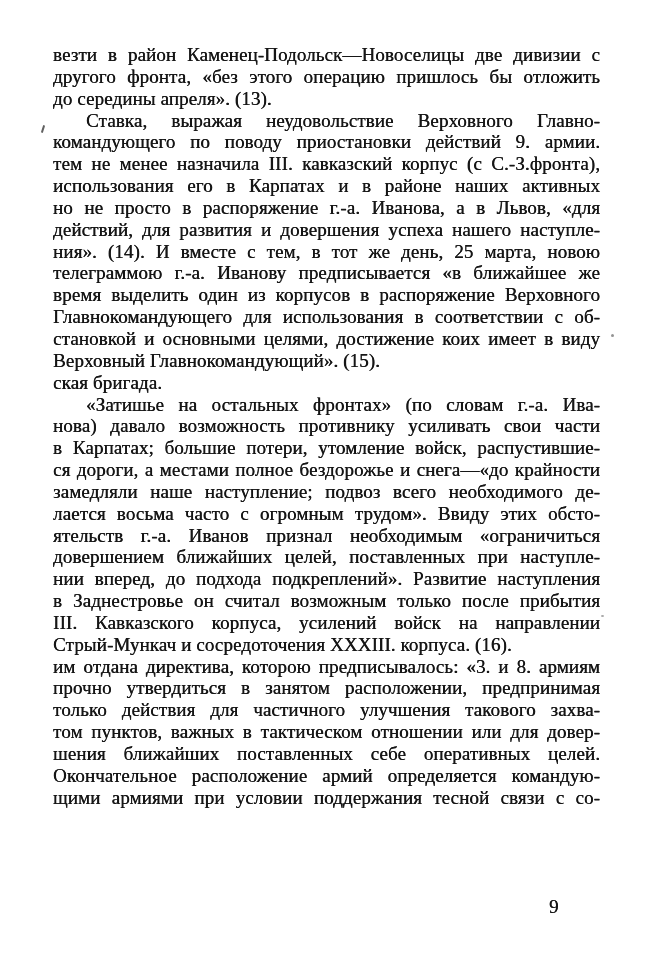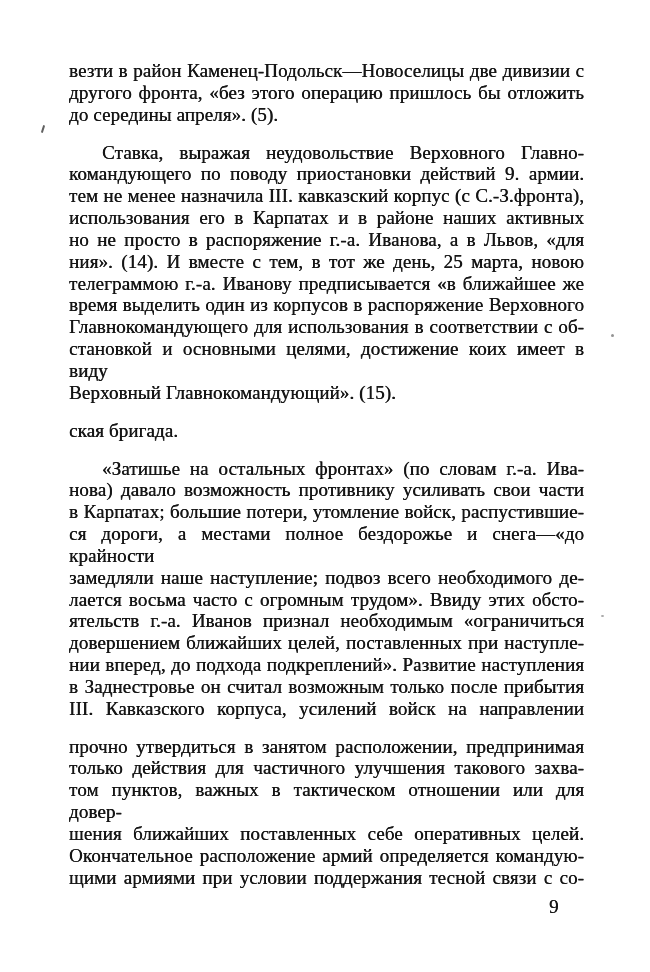--- a/index.html
+++ b/index.html
@@ -15,21 +15,21 @@
     overflow: hidden;
     font-family: "Liberation Serif", "DejaVu Serif", serif;
     color: #161616;
   }
   .page-text {
     position: absolute;
     left: 53px;
     top: 44px;
     width: 547px;
   }
-  .paragraph { margin: 16px; padding: 0; }
+  .paragraph { margin: 0; padding: 0; }
   .line {
     font-size: 19px;
     line-height: 21.85px;
     text-align: justify;
     text-align-last: justify;
     white-space: normal;
     text-shadow: 0.35px 0 0 currentColor;
     letter-spacing: 0.1px;
   }
   .line.last {
@@ -71,28 +71,29 @@
   }
 </style>
 </head>
 <body>
 
 <div class="book-page">
   <div class="page-text">
       <div class="paragraph">
         <div class="line">везти в район Каменец-Подольск—Новоселицы две дивизии с</div>
         <div class="line">другого фронта, «без этого операцию пришлось бы отложить</div>
-        <div class="line last">до середины апреля». (5).</div>
+        <div class="line last">до середины апреля». (13).</div>
       </div>
       <div class="paragraph">
         <div class="line indent">Ставка, выражая неудовольствие Верховного Главно-</div>
         <div class="line">командующего по поводу приостановки действий 9. армии.</div>
         <div class="line">тем не менее назначила III. кавказский корпус (с С.-З.фронта),</div>
         <div class="line">использования его в Карпатах и в районе наших активных</div>
         <div class="line">но не просто в распоряжение г.-а. Иванова, а в Львов, «для</div>
+        <div class="line">действий, для развития и довершения успеха нашего наступле-</div>
         <div class="line">ния». (14). И вместе с тем, в тот же день, 25 марта, новою</div>
         <div class="line">телеграммою г.-а. Иванову предписывается «в ближайшее же</div>
         <div class="line">время выделить один из корпусов в распоряжение Верховного</div>
         <div class="line">Главнокомандующего для использования в соответствии с об-</div>
         <div class="line">становкой и основными целями, достижение коих имеет в виду</div>
         <div class="line last">Верховный Главнокомандующий». (15).</div>
       </div>
       <div class="paragraph">
         <div class="line last">ская бригада.</div>
       </div>
@@ -101,22 +102,24 @@
         <div class="line">нова) давало возможность противнику усиливать свои части</div>
         <div class="line">в Карпатах; большие потери, утомление войск, распустившие-</div>
         <div class="line">ся дороги, а местами полное бездорожье и снега—«до крайности</div>
         <div class="line">замедляли наше наступление; подвоз всего необходимого де-</div>
         <div class="line">лается восьма часто с огромным трудом». Ввиду этих обсто-</div>
         <div class="line">ятельств г.-а. Иванов признал необходимым «ограничиться</div>
         <div class="line">довершением ближайших целей, поставленных при наступле-</div>
         <div class="line">нии вперед, до подхода подкреплений». Развитие наступления</div>
         <div class="line">в Заднестровье он считал возможным только после прибытия</div>
         <div class="line">III. Кавказского корпуса, усилений войск на направлении</div>
+        <div class="line last">Стрый-Мункач и сосредоточения XXXIII. корпуса. (16).</div>
       </div>
       <div class="paragraph">
+        <div class="line">им отдана директива, которою предписывалось: «3. и 8. армиям</div>
         <div class="line">прочно утвердиться в занятом расположении, предпринимая</div>
         <div class="line">только действия для частичного улучшения такового захва-</div>
         <div class="line">том пунктов, важных в тактическом отношении или для довер-</div>
         <div class="line">шения ближайших поставленных себе оперативных целей.</div>
         <div class="line">Окончательное расположение армий определяется командую-</div>
         <div class="line">щими армиями при условии поддержания тесной связи с со-</div>
       </div>
     </div>
   <span class="page-number">9</span>
   <span class="ink-mark m1"></span>

